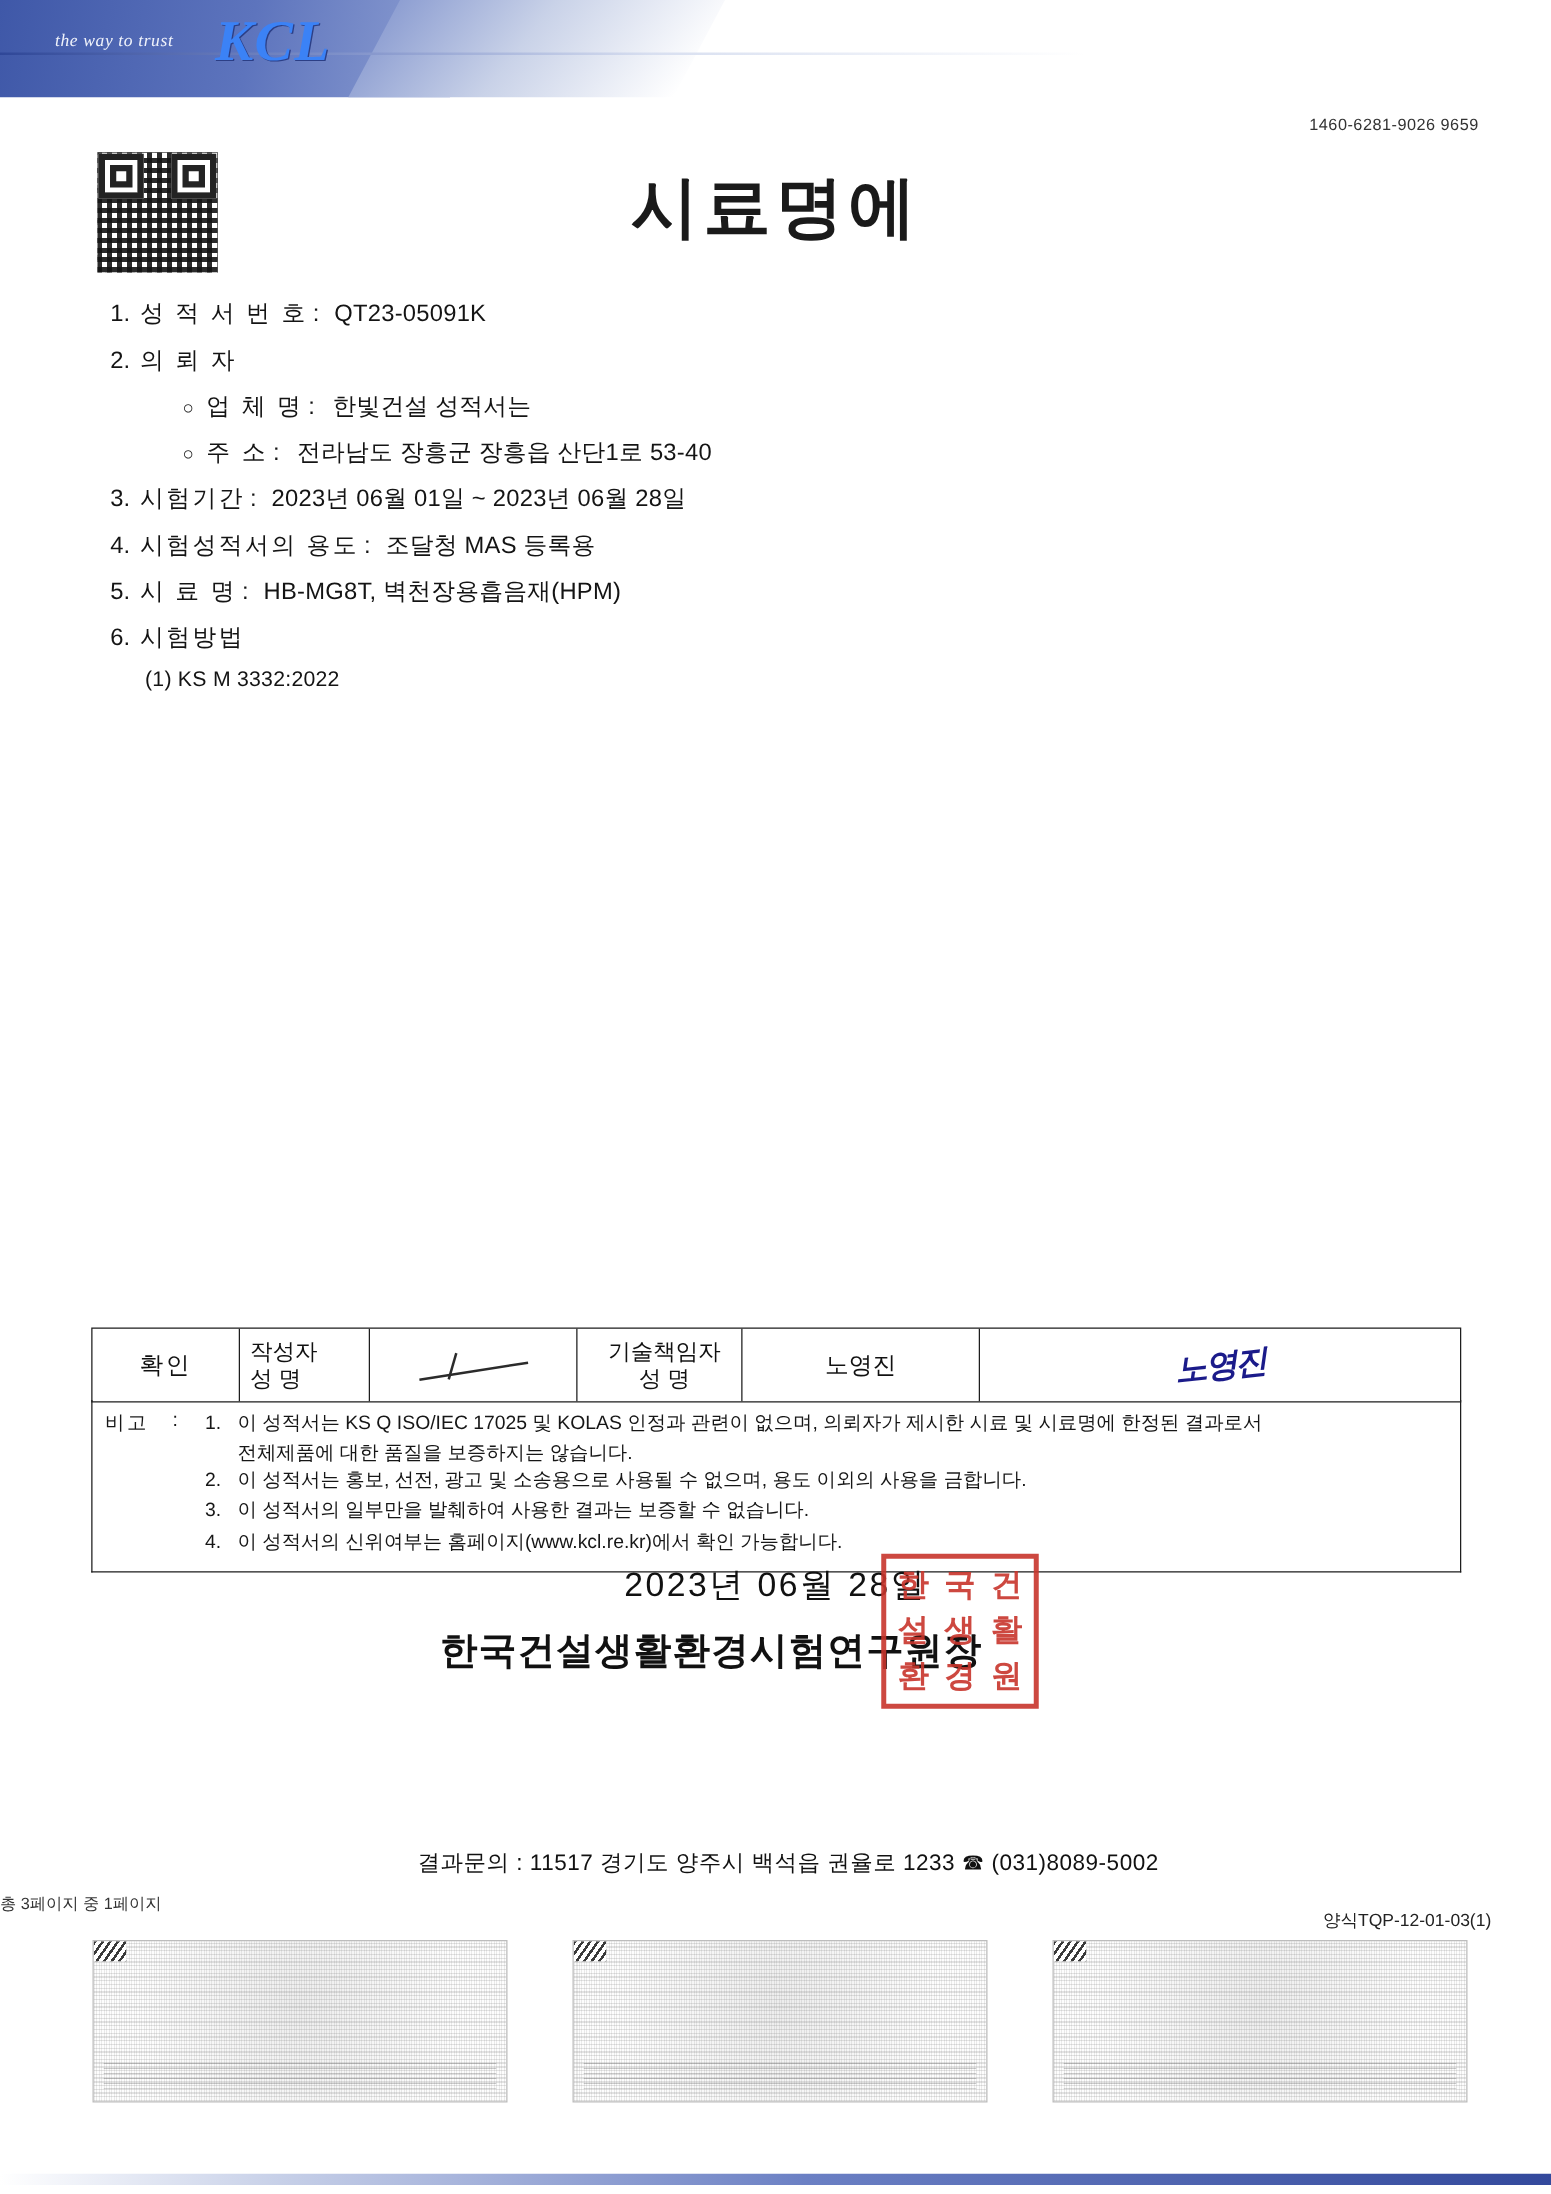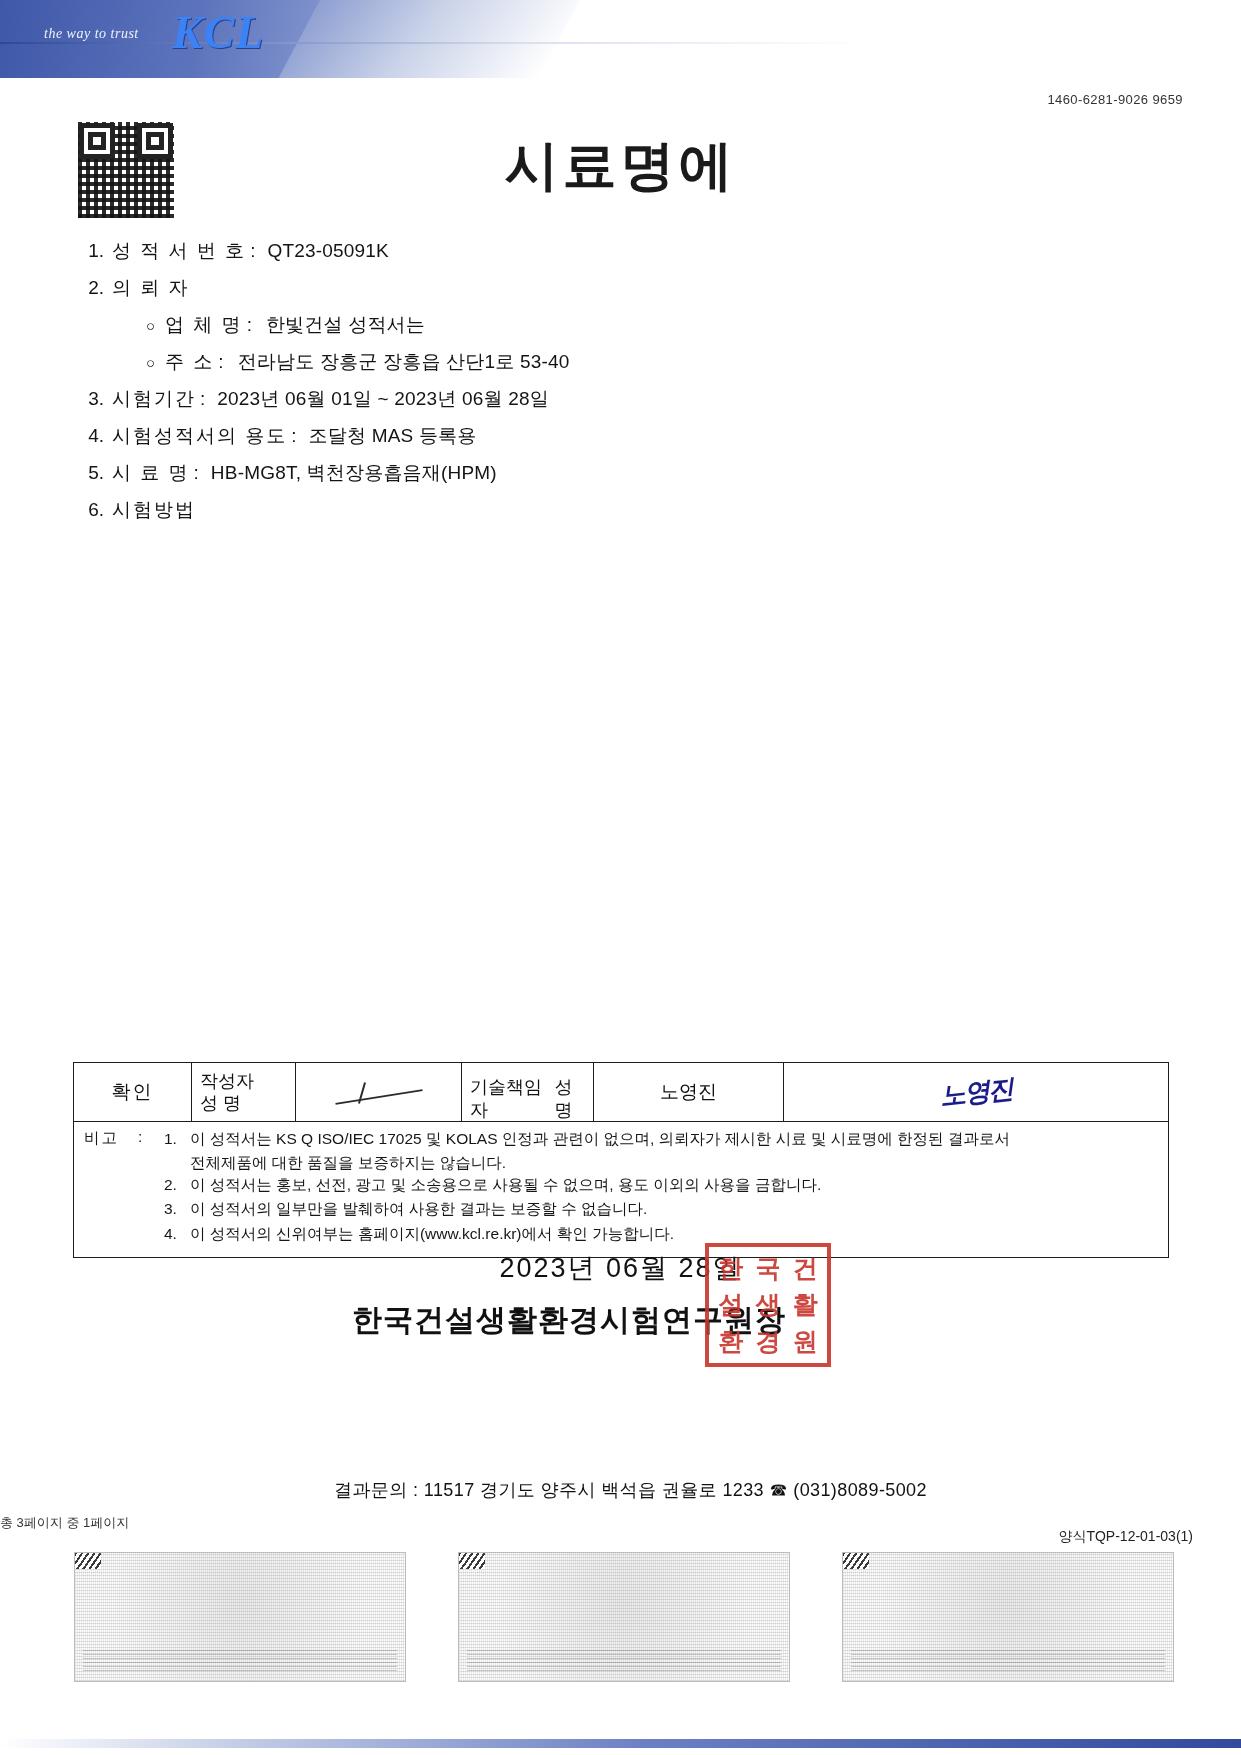--- a/index.html
+++ b/index.html
@@ -202,21 +202,21 @@
     border-right: 1px solid #1d1d1d;
     box-sizing: border-box;
     font-size: 19px;
     position: relative;
   }
   .sig-cell:last-child { border-right: none; }
   .c-confirm { width: 118px; letter-spacing: 2px; }
   .c-role    { width: 104px; flex-direction: column; align-items: flex-start; padding-left: 8px; line-height: 1.25; font-size: 18px; }
   .c-name    { width: 240px; }
   .c-sign    { width: 166px; }
-  .c-role2   { width: 132px; flex-direction: row; align-items: flex-end; padding-left: 8px; line-height: 1.25; font-size: 18px; }
+  .c-role2   { width: 132px; flex-direction: column; align-items: center; padding-left: 8px; line-height: 1.25; font-size: 18px; }
   .c-name2   { width: 190px; }
   .c-sign2   { flex: 1; }
 
   .sign-mark1 {
     width: 96px; height: 26px;
     position: relative;
   }
   .sign-mark1::before {
     content: "";
     position: absolute;
@@ -440,20 +440,21 @@
       <span class="f-label">시 료 명</span>
       <span class="f-colon">:</span>
       <span class="f-value">HB-MG8T, 벽천장용흡음재(HPM)</span>
     </div>
 
     <div class="f-row">
       <span class="f-num">6.</span>
       <span class="f-label">시험방법</span>
     </div>
 
+    <div class="method-item">(1) KS M 3332:2022</div>
   </div>
 
   <div class="sig-table">
     <div class="sig-row">
       <div class="sig-cell c-confirm">확인</div>
       <div class="sig-cell c-role">
         <span>작성자</span>
         <span>성   명</span>
       </div>
       <div class="sig-cell c-sign">

